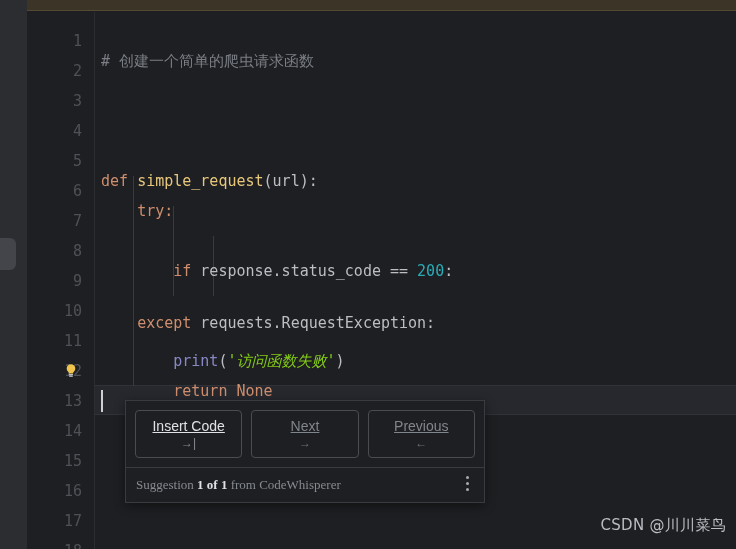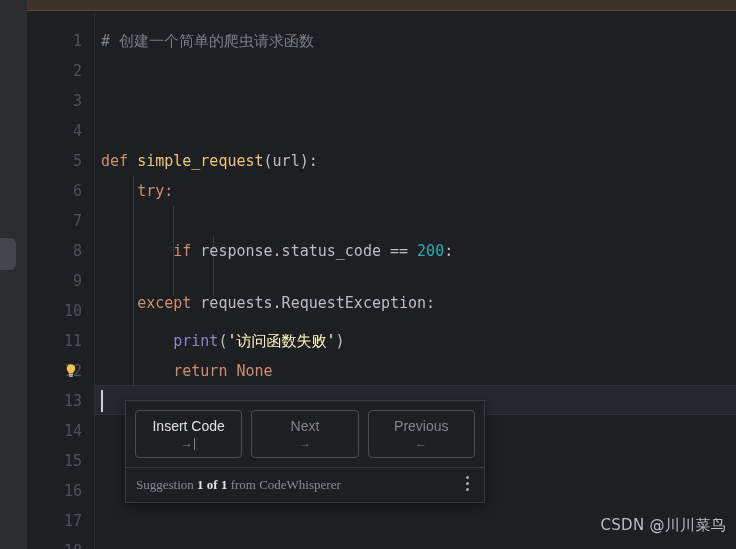--- a/index.html
+++ b/index.html
@@ -104,21 +104,21 @@
     position: absolute;
     left: 0;
     width: 100%;
     height: 30px;
     line-height: 30px;
     white-space: pre;
     font-family: "DejaVu Sans Mono", monospace;
     font-size: 15px;
     color: #bcbec4;
   }
-  .code-line .txt { padding-left: 6px; display: inline-block; }
+  .code-line .txt { padding-left: 6px; display: inline-block; margin-top: 20px; }
 
   
   #caret-line {
     position: absolute;
     left: 0;
     width: 100%;
     height: 30px;
     background: #26282e;
     border-top: 1px solid #303238;
     border-bottom: 1px solid #303238;
@@ -138,21 +138,21 @@
     position: absolute;
     width: 1px;
     background: #393b40;
   }
 
   
   .kw   { color: #cf8e6d; }
   .fn   { color: #e8c77c; }
   .id   { color: #bcbec4; }
   .num  { color: #2aacb8; }
-  .str  { color: #fef9c3; }
+  .str  { color: #84cc16; font-style: italic; }
   .cmt  { color: #7a7e85; }
   .bi   { color: #8888c6; }
   .par  { color: #bcbec4; }
   .cls  { color: #bcbec4; }
   .ghost{ color: #6e87a8; font-style: italic; }
 
   .squiggle {
     text-decoration: underline;
     text-decoration-style: wavy;
     text-decoration-color: #6e8ba8;
@@ -185,20 +185,21 @@
     text-align: center;
     cursor: default;
     box-sizing: border-box;
   }
   .cw-btn .lbl {
     display: block;
     font-family: "Liberation Sans", sans-serif;
     font-size: 14px;
     color: #dfe1e5;
     line-height: 17px;
+    text-decoration: underline;
   }
   .cw-btn .key {
     display: block;
     font-family: "Liberation Sans", sans-serif;
     font-size: 12px;
     color: #868a91;
     line-height: 15px;
     margin-top: 1px;
   }
   .cw-btn.disabled .lbl { color: #81858c; }

